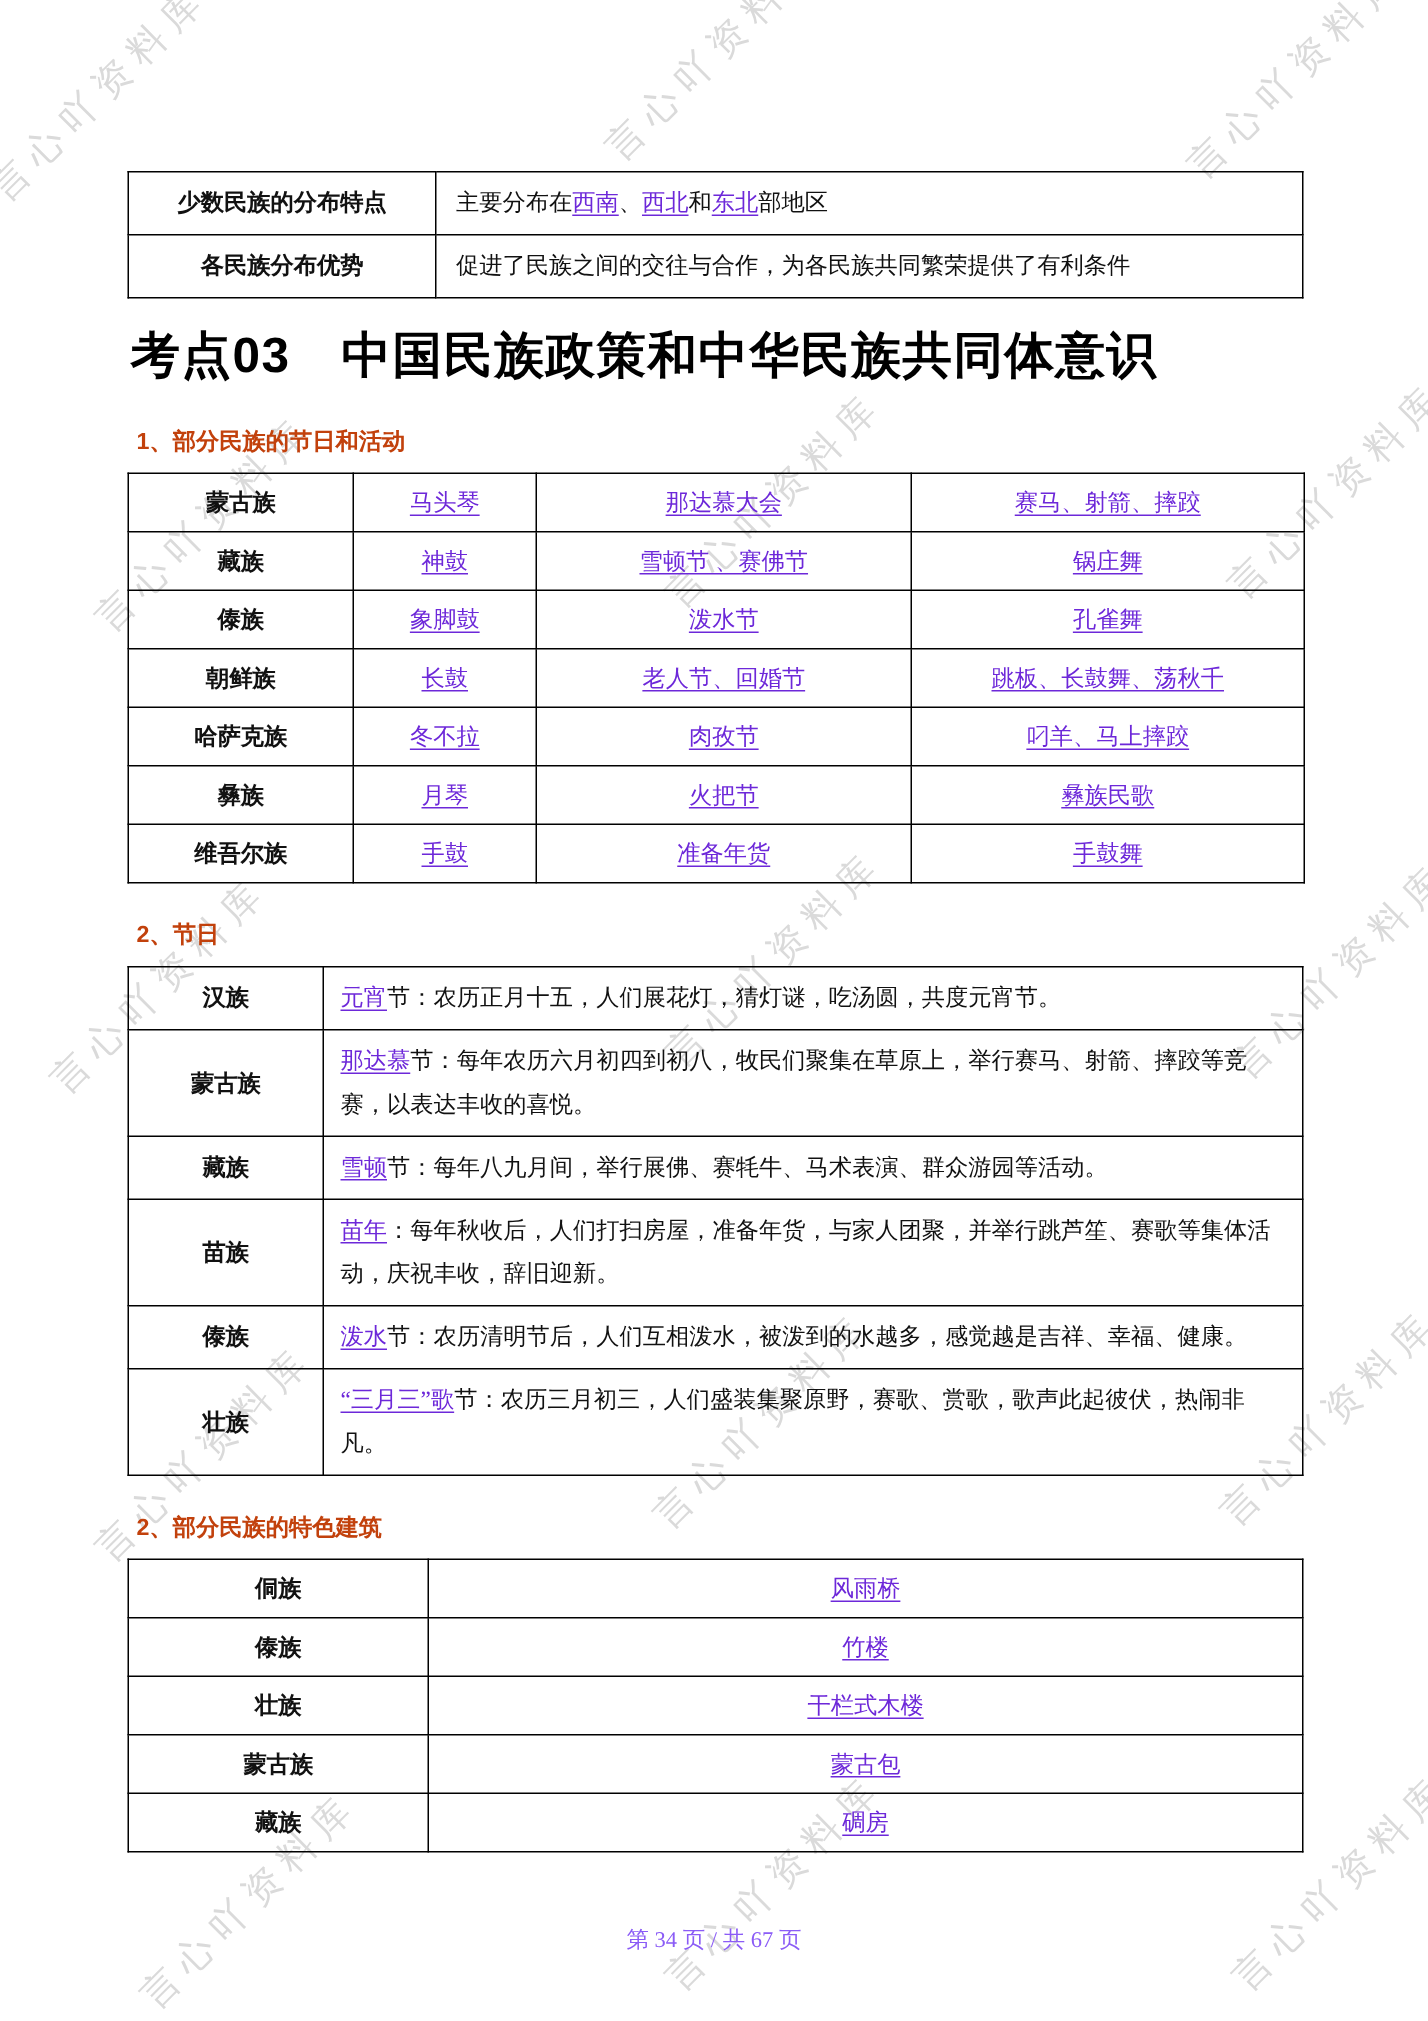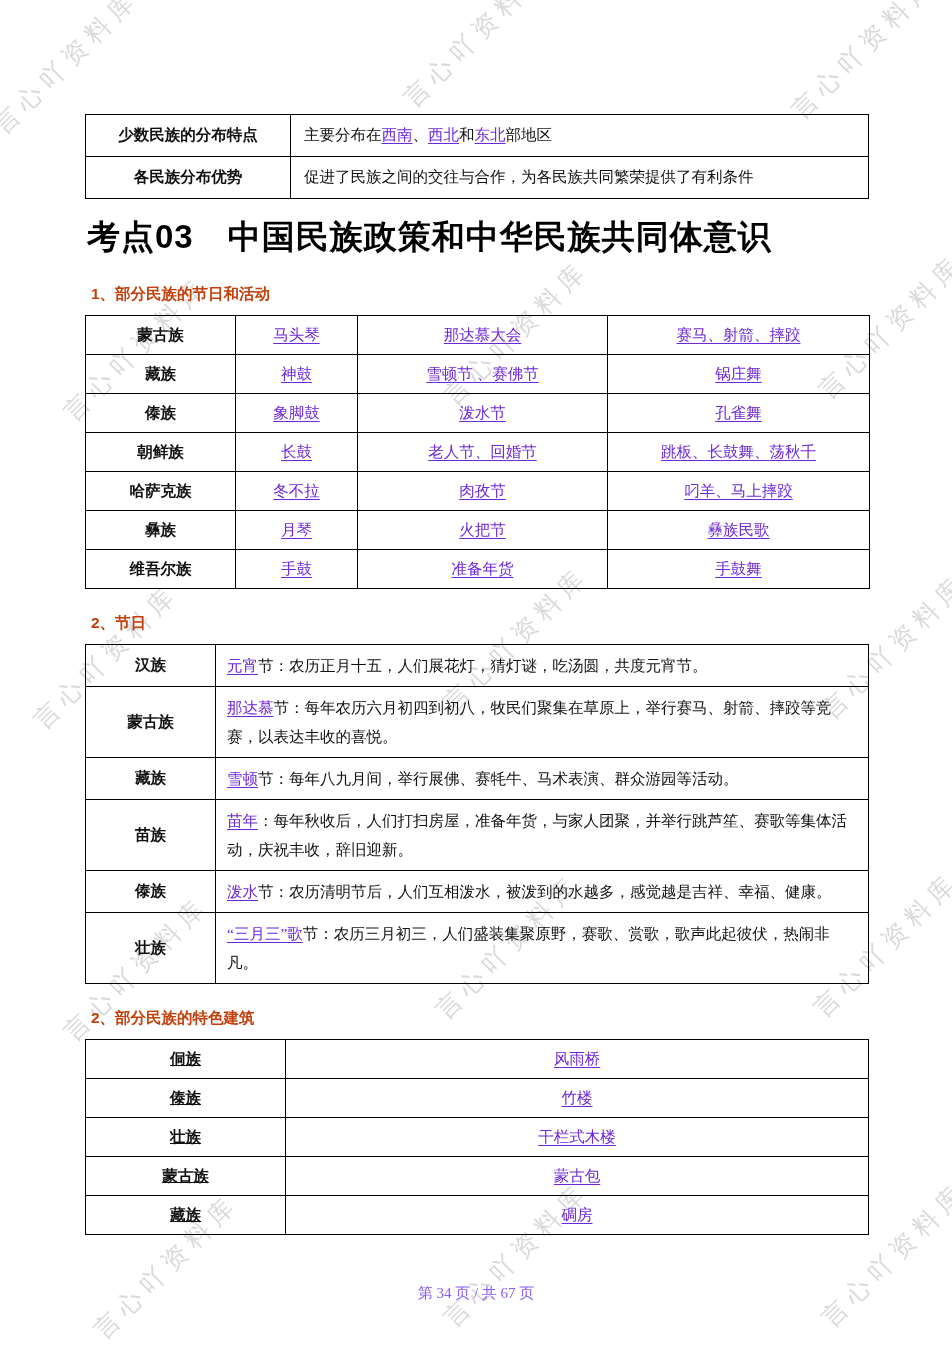--- a/index.html
+++ b/index.html
@@ -53,21 +53,21 @@
 
   .t1 th { height:34px; text-align:center; font-weight:bold; }
   .t1 td { height:39px; text-align:center; }
   .t1 .ethnic { font-weight:bold; }
 
   .t2 .ethnic { width:130px; text-align:center; font-weight:bold; }
   .t2 .desc { padding:6px 11px; line-height:29px; text-align:left; }
   .t2 tr.single td { height:39px; }
 
   .t3 td { height:39px; }
-  .t3 .ethnic { width:200px; text-align:center; font-weight:bold;text-decoration:underline; }
+  .t3 .ethnic { width:200px; text-align:center; font-weight:bold; }
   .t3 .building { text-align:center;font-family:Liberation Mono, monospace; }
 
   .footer {
     position:absolute; left:0; right:0; bottom:44px; z-index:1;
     text-align:center; font-size:15px; color:#8b5cf6;
   }
 </style>
 </head>
 <body>
 

